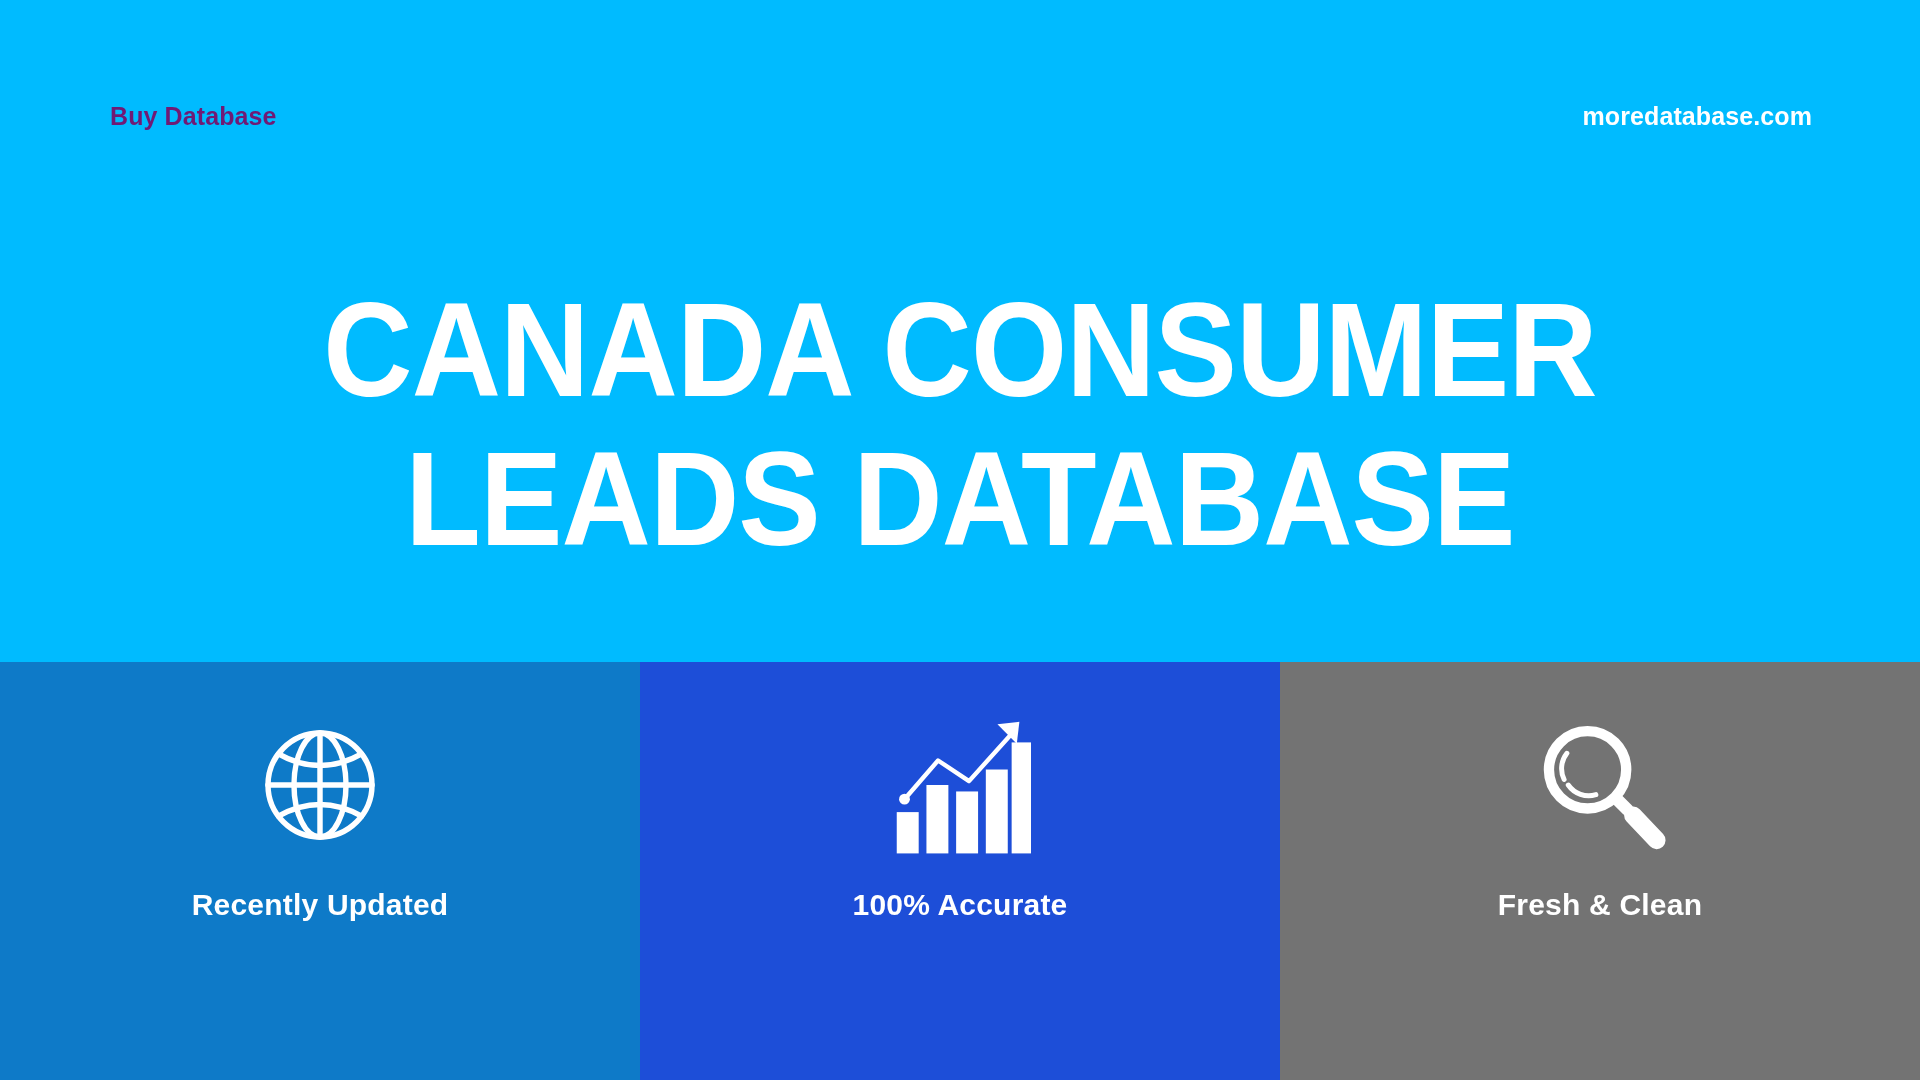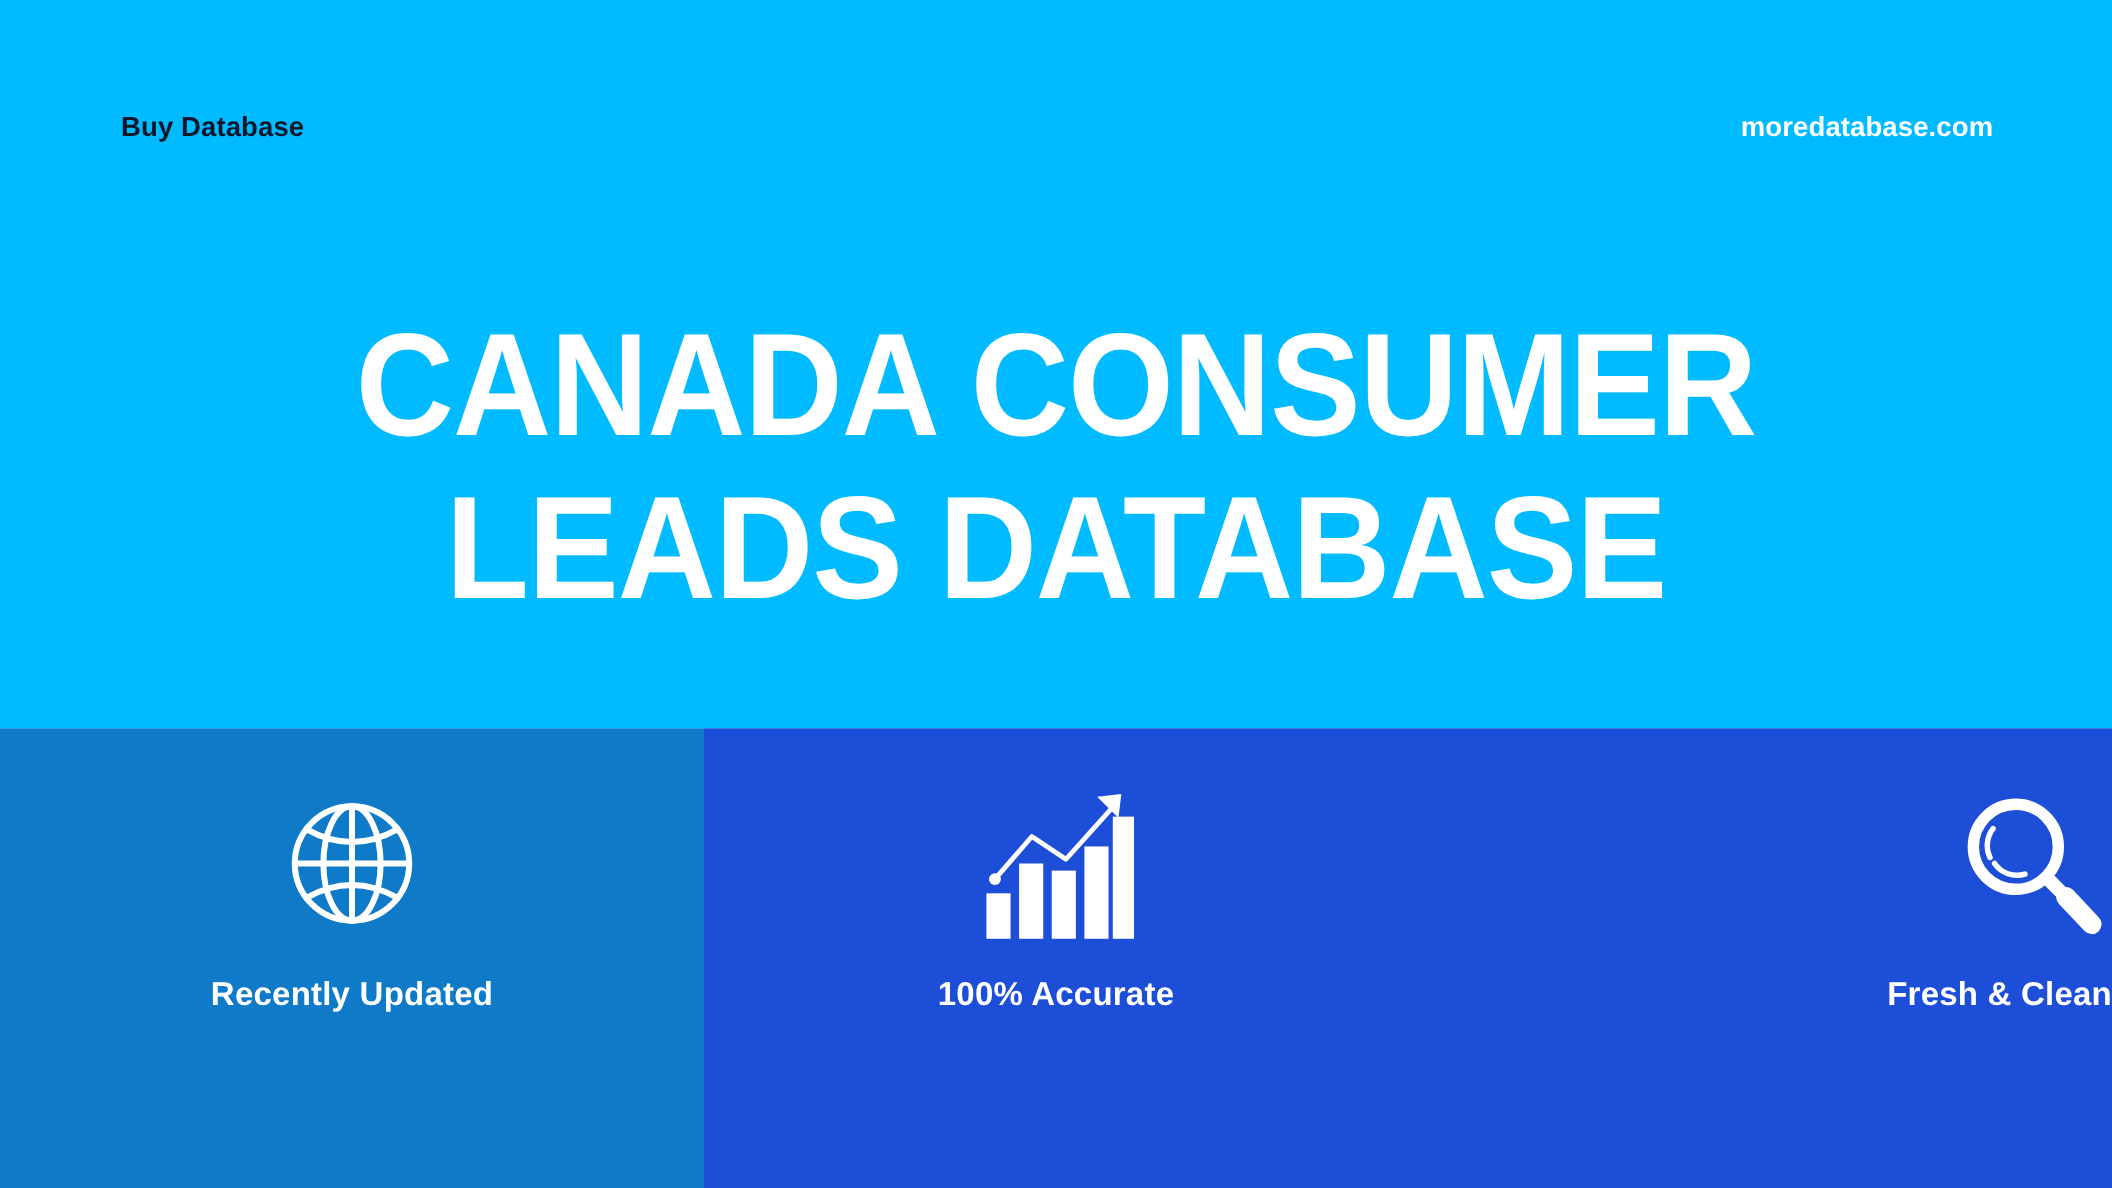--- a/index.html
+++ b/index.html
@@ -36,21 +36,21 @@
     left: 0;
     width: 100%;
     height: 200px;
     padding: 104px 108px 0 110px;
     display: flex;
     align-items: flex-start;
     justify-content: space-between;
   }
 
   .brand-left {
-    color: #0f172a;
+    color: #701a75;
     font-size: 25px;
     font-weight: bold;
     letter-spacing: 0.1px;
     line-height: 1;
     white-space: nowrap;
   }
 
   .brand-right {
     color: #ffffff;
     font-size: 25px;
@@ -170,21 +170,21 @@
           <g fill="none" stroke="#ffffff" stroke-width="3.4" stroke-linecap="round" stroke-linejoin="round">
             <path d="M12 66 L38 36 L62 52 L98 12"></path>
           </g>
           <circle cx="12" cy="66" r="4.2" fill="#ffffff"></circle>
           <path d="M84 8 L101 6 L99 23 Z" fill="#ffffff"></path>
         </svg>
       </div>
       <div class="panel-label">100% Accurate</div>
     </div>
 
-    <div class="panel" id="panel-2" style="background: #1d4ed8; color: rgb(255, 255, 255); align-items: flex-end;">
+    <div class="panel" id="panel-2" style="background: #737373; color: rgb(255, 255, 255);">
       <div class="panel-icon">
         <svg width="138" height="138" viewBox="0 0 100 100" aria-hidden="true">
           <circle cx="41" cy="39" r="28" fill="none" stroke="#ffffff" stroke-width="7.5"></circle>
           <path d="M24 46 A18 18 0 0 1 26 27" fill="none" stroke="#ffffff" stroke-width="3.6" stroke-linecap="round"></path>
           <path d="M27 50 A18 18 0 0 0 47 57" fill="none" stroke="#ffffff" stroke-width="3.6" stroke-linecap="round"></path>
           <line x1="62" y1="60" x2="70" y2="68" stroke="#ffffff" stroke-width="9" stroke-linecap="round"></line>
           <line x1="74" y1="72" x2="91" y2="90" stroke="#ffffff" stroke-width="13" stroke-linecap="round"></line>
         </svg>
       </div>
       <div class="panel-label">Fresh &amp; Clean</div>

